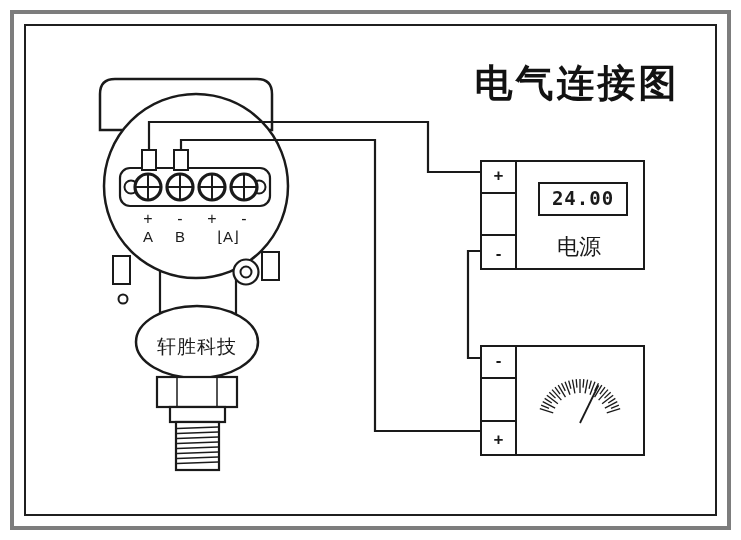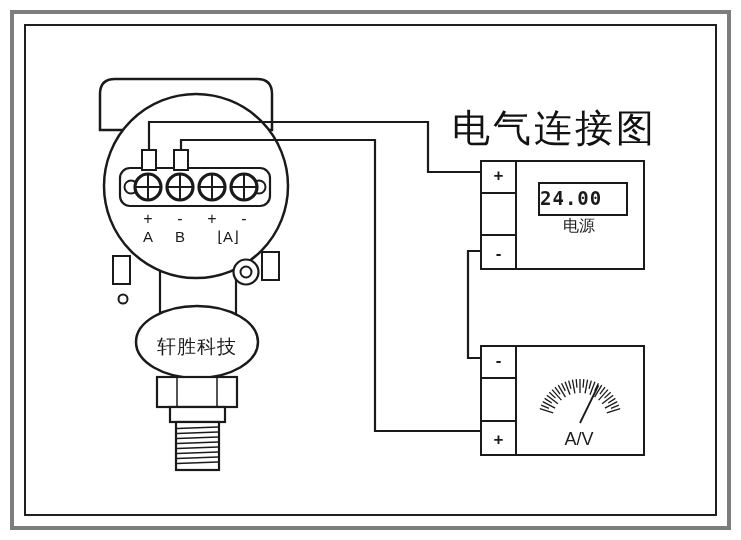--- a/index.html
+++ b/index.html
@@ -8,22 +8,22 @@
     position:relative; width:741px; height:540px; background:#fff;
     font-family:"Liberation Sans", sans-serif; color:var(--line);
     overflow:hidden;
   }
   .frame-outer{ position:absolute; left:10px; top:10px; right:10px; bottom:10px;
     border:4px solid #7d7d7d; }
   .frame-inner{ position:absolute; left:24px; top:24px; right:24px; bottom:24px;
     border:2px solid #1f1f1f; }
   .title{
     position:absolute; left:452px; top:60px; width:250px; height:46px;
-    font-size:38px; font-weight:normal; letter-spacing:3px; 
-    line-height:46px; color:#121212;margin-top:45px;
+    font-size:38px; font-weight:bold; letter-spacing:3px; text-align:center;
+    line-height:46px; color:#121212;
   }
   .overlay{ position:absolute; left:0; top:0; width:741px; height:540px; }
 
   .tlabel{ position:absolute; transform:translateX(-50%); text-align:center;
     font-size:16px; line-height:18px; color:var(--line); }
   .tletter{ font-size:15px; }
   .brand{
     position:absolute; left:197px; top:334px; transform:translateX(-50%);
     font-size:19px; letter-spacing:1px; white-space:nowrap;
   }
@@ -33,26 +33,26 @@
   .box.meter{ left:480px; top:345px; height:107px; }
   .divider{ position:absolute; left:33px; top:0; height:100%; border-left:2px solid var(--line); }
   .cell-line{ position:absolute; left:0; width:33px; border-top:2px solid var(--line); }
   .power .cell-line.l1{ top:30px; } .power .cell-line.l2{ top:72px; }
   .meter .cell-line.l1{ top:30px; } .meter .cell-line.l2{ top:73px; }
   .sign{ position:absolute; left:0; width:33px; text-align:center;
     font-size:17px; font-weight:bold; line-height:20px; }
   .sign.top{ top:4px; } .sign.bottom{ bottom:4px; }
   .display{
     position:absolute; left:56px; top:20px; width:86px; height:30px;
-    border:2px solid var(--line); text-align:left; line-height:28px;
+    border:2px solid var(--line); text-align:center; line-height:28px;
     font-family:"DejaVu Sans Mono", monospace; font-weight:bold; font-size:19px;
     letter-spacing:1px;
   }
   .box-label{ position:absolute; left:35px; right:2px; text-align:center; }
-  .power .box-label{ top:54px; font-size:16px; }
+  .power .box-label{ top:70px; font-size:22px; }
   .meter .box-label{ top:82px; font-size:18px; }
   .gauge{ position:absolute; left:38px; top:4px; width:120px; height:76px; }
 </style>
 </head>
 <body>
 
 <div class="page">
 
   <div class="frame-outer"></div>
   <div class="frame-inner"></div>
@@ -171,16 +171,15 @@
         <line x1="79.92656335616991" y1="43.070795169323205" x2="84.98255704355631" y2="36.23801185407685" stroke="#1a1a1a" stroke-width="1.3"></line>
         <line x1="78.63166186913531" y1="49.098775729775795" x2="87.94749280370297" y2="38.6481635946637" stroke="#1a1a1a" stroke-width="1.3"></line>
         <line x1="84.4718475145228" y1="47.122529002838974" x2="90.68112225701367" y2="41.317797555798116" stroke="#1a1a1a" stroke-width="1.3"></line>
         <line x1="82.10721375240657" y1="52.81654574582264" x2="93.16082062860986" y2="44.22481861873396" stroke="#1a1a1a" stroke-width="1.3"></line>
         <line x1="88.20864691907057" y1="51.930073630609044" x2="95.36606479405862" y2="47.34516693986806" stroke="#1a1a1a" stroke-width="1.3"></line>
         <line x1="84.85240209212752" y1="57.102011387382305" x2="97.27860313819127" y2="50.65301708107346" stroke="#1a1a1a" stroke-width="1.3"></line>
         <line x1="91.01350765629849" y1="57.33460056481775" x2="98.88260661386676" y2="54.12099175290584" stroke="#1a1a1a" stroke-width="1.3"></line>
         <line x1="86.776533166965" y1="61.81359226776338" x2="100.1647997504475" y2="57.720388401645074" stroke="#1a1a1a" stroke-width="1.3"></line>
         <line x1="60" y1="72" x2="78.41158816514125" y2="34.25065005543498" stroke="#1a1a1a" stroke-width="1.8"></line>
       </svg>
-    <div class="box-label">A/V</div>
   </div>
 
 </div>
 
 </body></html>

